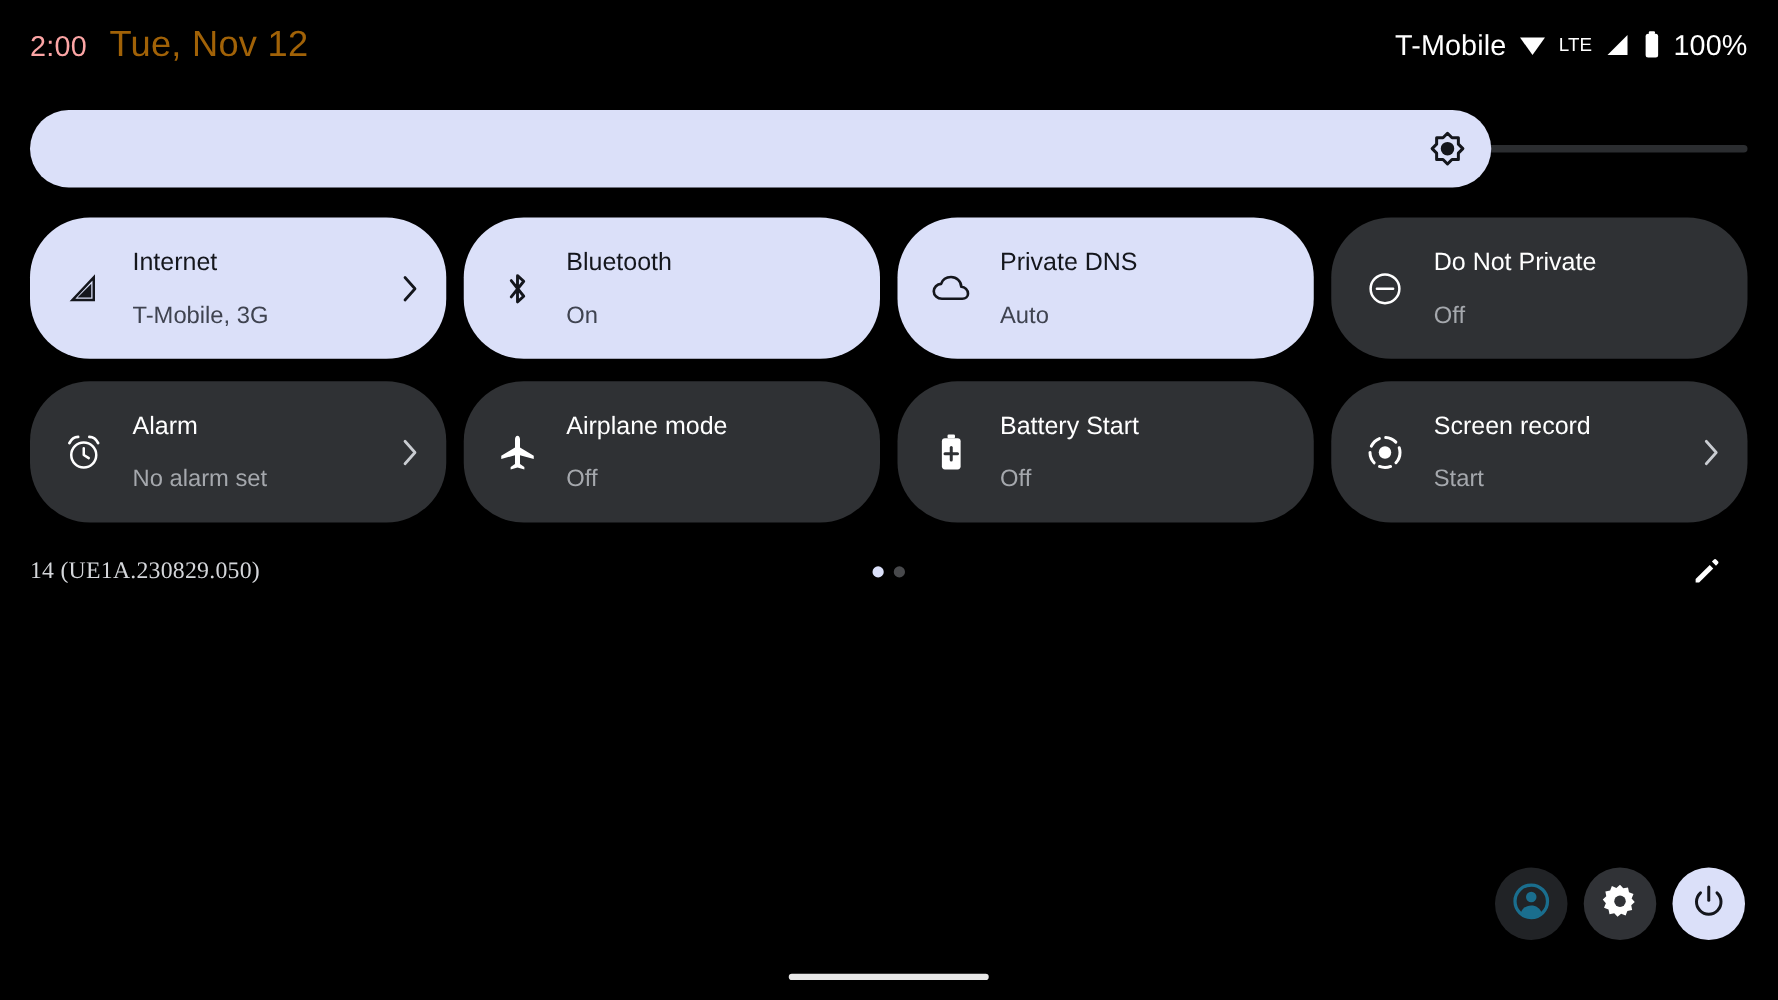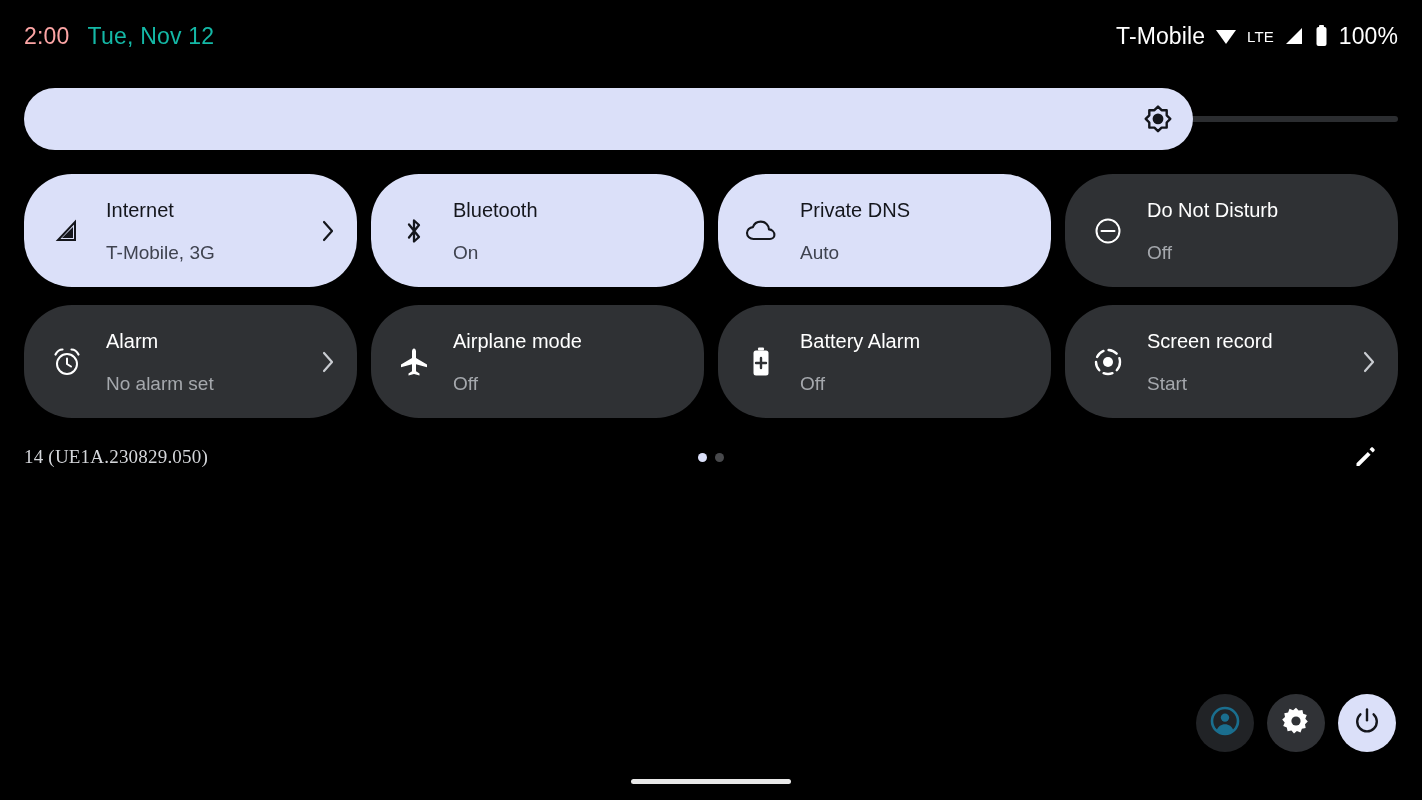--- a/index.html
+++ b/index.html
@@ -40,23 +40,23 @@
     align-items: baseline;
     gap: 18px;
   }
   .status-clock {
     font-size: 23px;
     font-weight: 400;
     color: #fca5a5;
     letter-spacing: .2px;
   }
   .status-date {
-    font-size: 23px;
-    font-weight: 400;
-    color: #14b8a6;
+    font-size: 29px;
+    font-weight: 400;
+    color: #a16207;
     letter-spacing: .2px;
   }
   .status-right {
     display: flex;
     align-items: center;
     gap: 9px;
   }
   .carrier-label {
     font-size: 23px;
     font-weight: 400;
@@ -361,21 +361,21 @@
     </div>
 
     <div class="tile inactive">
       <span class="tile-icon">
         <svg width="30" height="30" viewBox="0 0 30 30">
           <circle cx="15" cy="15" r="11.5" fill="none" stroke="#ffffff" stroke-width="2"></circle>
           <line x1="8.5" y1="15" x2="21.5" y2="15" stroke="#ffffff" stroke-width="2" stroke-linecap="round"></line>
         </svg>
       </span>
       <span class="tile-text">
-        <span class="tile-title">Do Not Disturb</span>
+        <span class="tile-title">Do Not Private</span>
         <span class="tile-sub">Off</span>
       </span>
       <span class="tile-chevron hidden">
         <svg width="14" height="24" viewBox="0 0 14 24">
             <path d="M3 3 L11 12 L3 21" fill="none" stroke="#ffffff" stroke-width="2.2"></path>
           </svg>
       </span>
     </div>
 
     <div class="tile inactive">
@@ -420,21 +420,21 @@
     <div class="tile inactive">
       <span class="tile-icon">
         <svg width="24" height="32" viewBox="0 0 24 32">
           <rect x="9" y="1.5" width="6" height="3" rx="1" fill="#ffffff"></rect>
           <rect x="4.5" y="4.5" width="15" height="25" rx="2.5" fill="#ffffff"></rect>
           <line x1="12" y1="12" x2="12" y2="22" stroke="#2f3134" stroke-width="2.4" stroke-linecap="round"></line>
           <line x1="7" y1="17" x2="17" y2="17" stroke="#2f3134" stroke-width="2.4" stroke-linecap="round"></line>
         </svg>
       </span>
       <span class="tile-text">
-        <span class="tile-title">Battery Alarm</span>
+        <span class="tile-title">Battery Start</span>
         <span class="tile-sub">Off</span>
       </span>
       <span class="tile-chevron hidden">
         <svg width="14" height="24" viewBox="0 0 14 24">
             <path d="M3 3 L11 12 L3 21" fill="none" stroke="#ffffff" stroke-width="2.2"></path>
           </svg>
       </span>
     </div>
 
     <div class="tile inactive">

